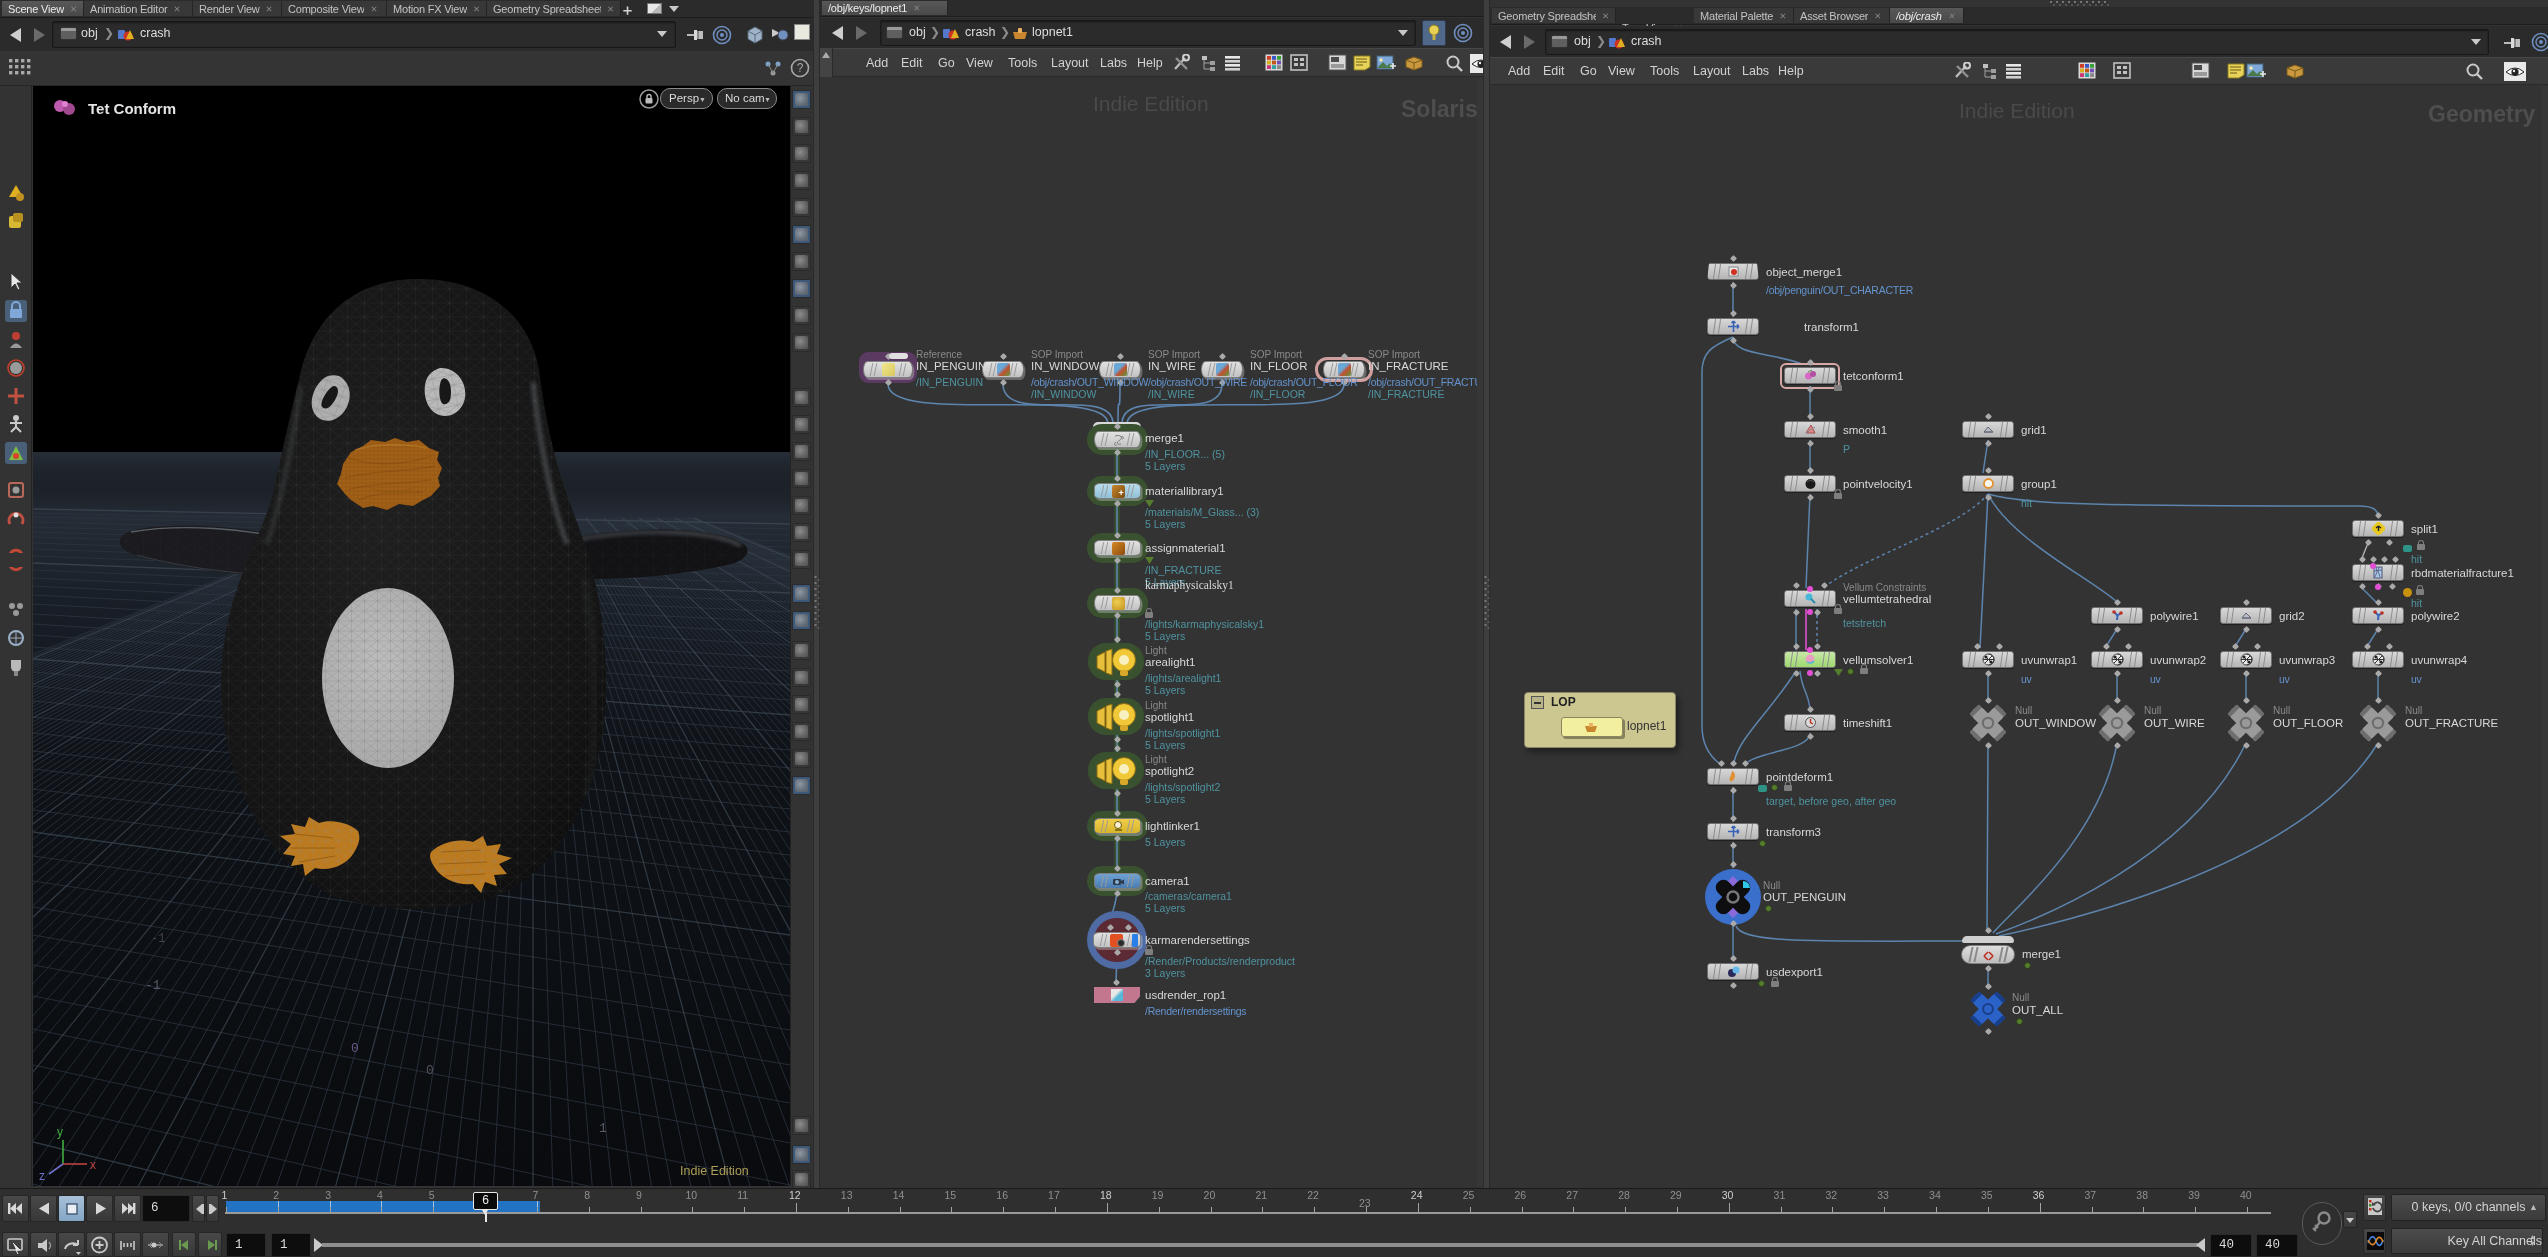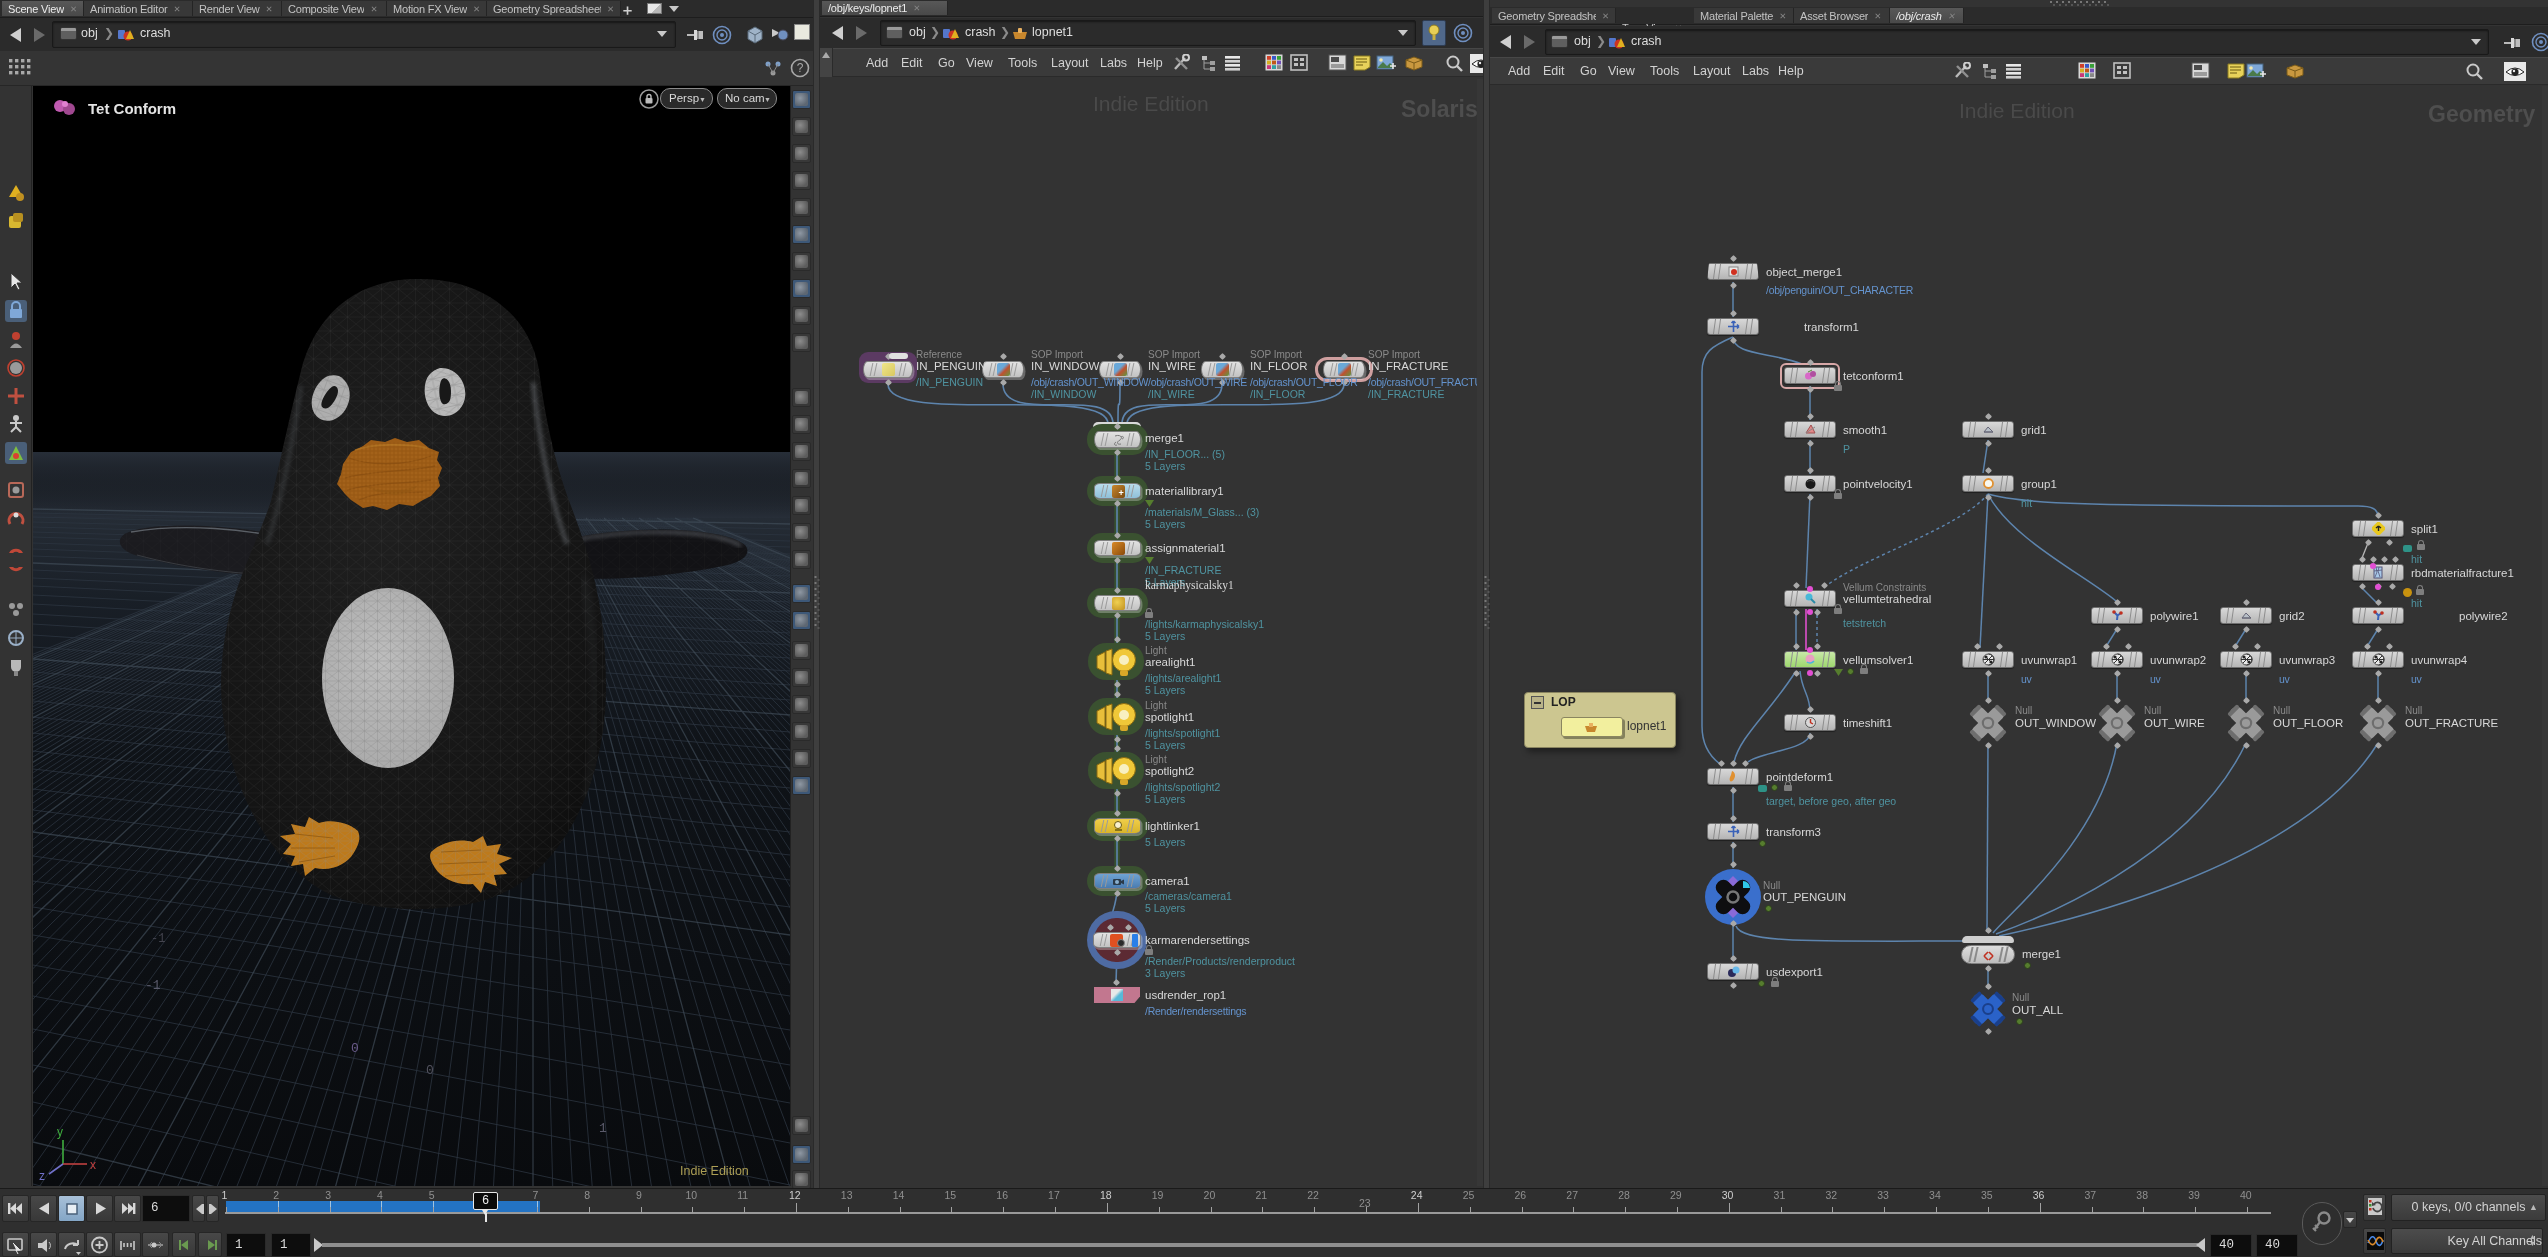--- a/index.html
+++ b/index.html
@@ -1445,21 +1445,21 @@
 <div class="nname" style="left:2279px;top:654px;">uvunwrap3</div>
 <div class="nblue" style="left:2279px;top:673px;">uv</div>
 <div class="nname" style="left:2411px;top:523px;">split1</div>
 <div class="chat" style="left:2403px;top:545px"></div>
 <div class="lock" style="left:2417px;top:544px"></div>
 <div class="nteal" style="left:2411px;top:553px;">hit</div>
 <div class="nname" style="left:2411px;top:567px;">rbdmaterialfracture1</div>
 <div class="warn" style="left:2403px;top:588px"></div>
 <div class="lock" style="left:2416px;top:589px"></div>
 <div class="nteal" style="left:2411px;top:597px;">hit</div>
-<div class="nname" style="left:2411px;top:610px;margin-left:48px;">polywire2</div>
+<div class="nname" style="left:2411px;top:610px;">polywire2</div>
 <div class="nname" style="left:2411px;top:654px;">uvunwrap4</div>
 <div class="nblue" style="left:2411px;top:673px;">uv</div>
 <div class="ngray" style="left:2015px;top:705px;">Null</div>
 <div class="nname" style="left:2015px;top:717px;">OUT_WINDOW</div>
 <div class="ngray" style="left:2144px;top:705px;">Null</div>
 <div class="nname" style="left:2144px;top:717px;">OUT_WIRE</div>
 <div class="ngray" style="left:2273px;top:705px;">Null</div>
 <div class="nname" style="left:2273px;top:717px;">OUT_FLOOR</div>
 <div class="ngray" style="left:2405px;top:705px;">Null</div>
 <div class="nname" style="left:2405px;top:717px;">OUT_FRACTURE</div>

